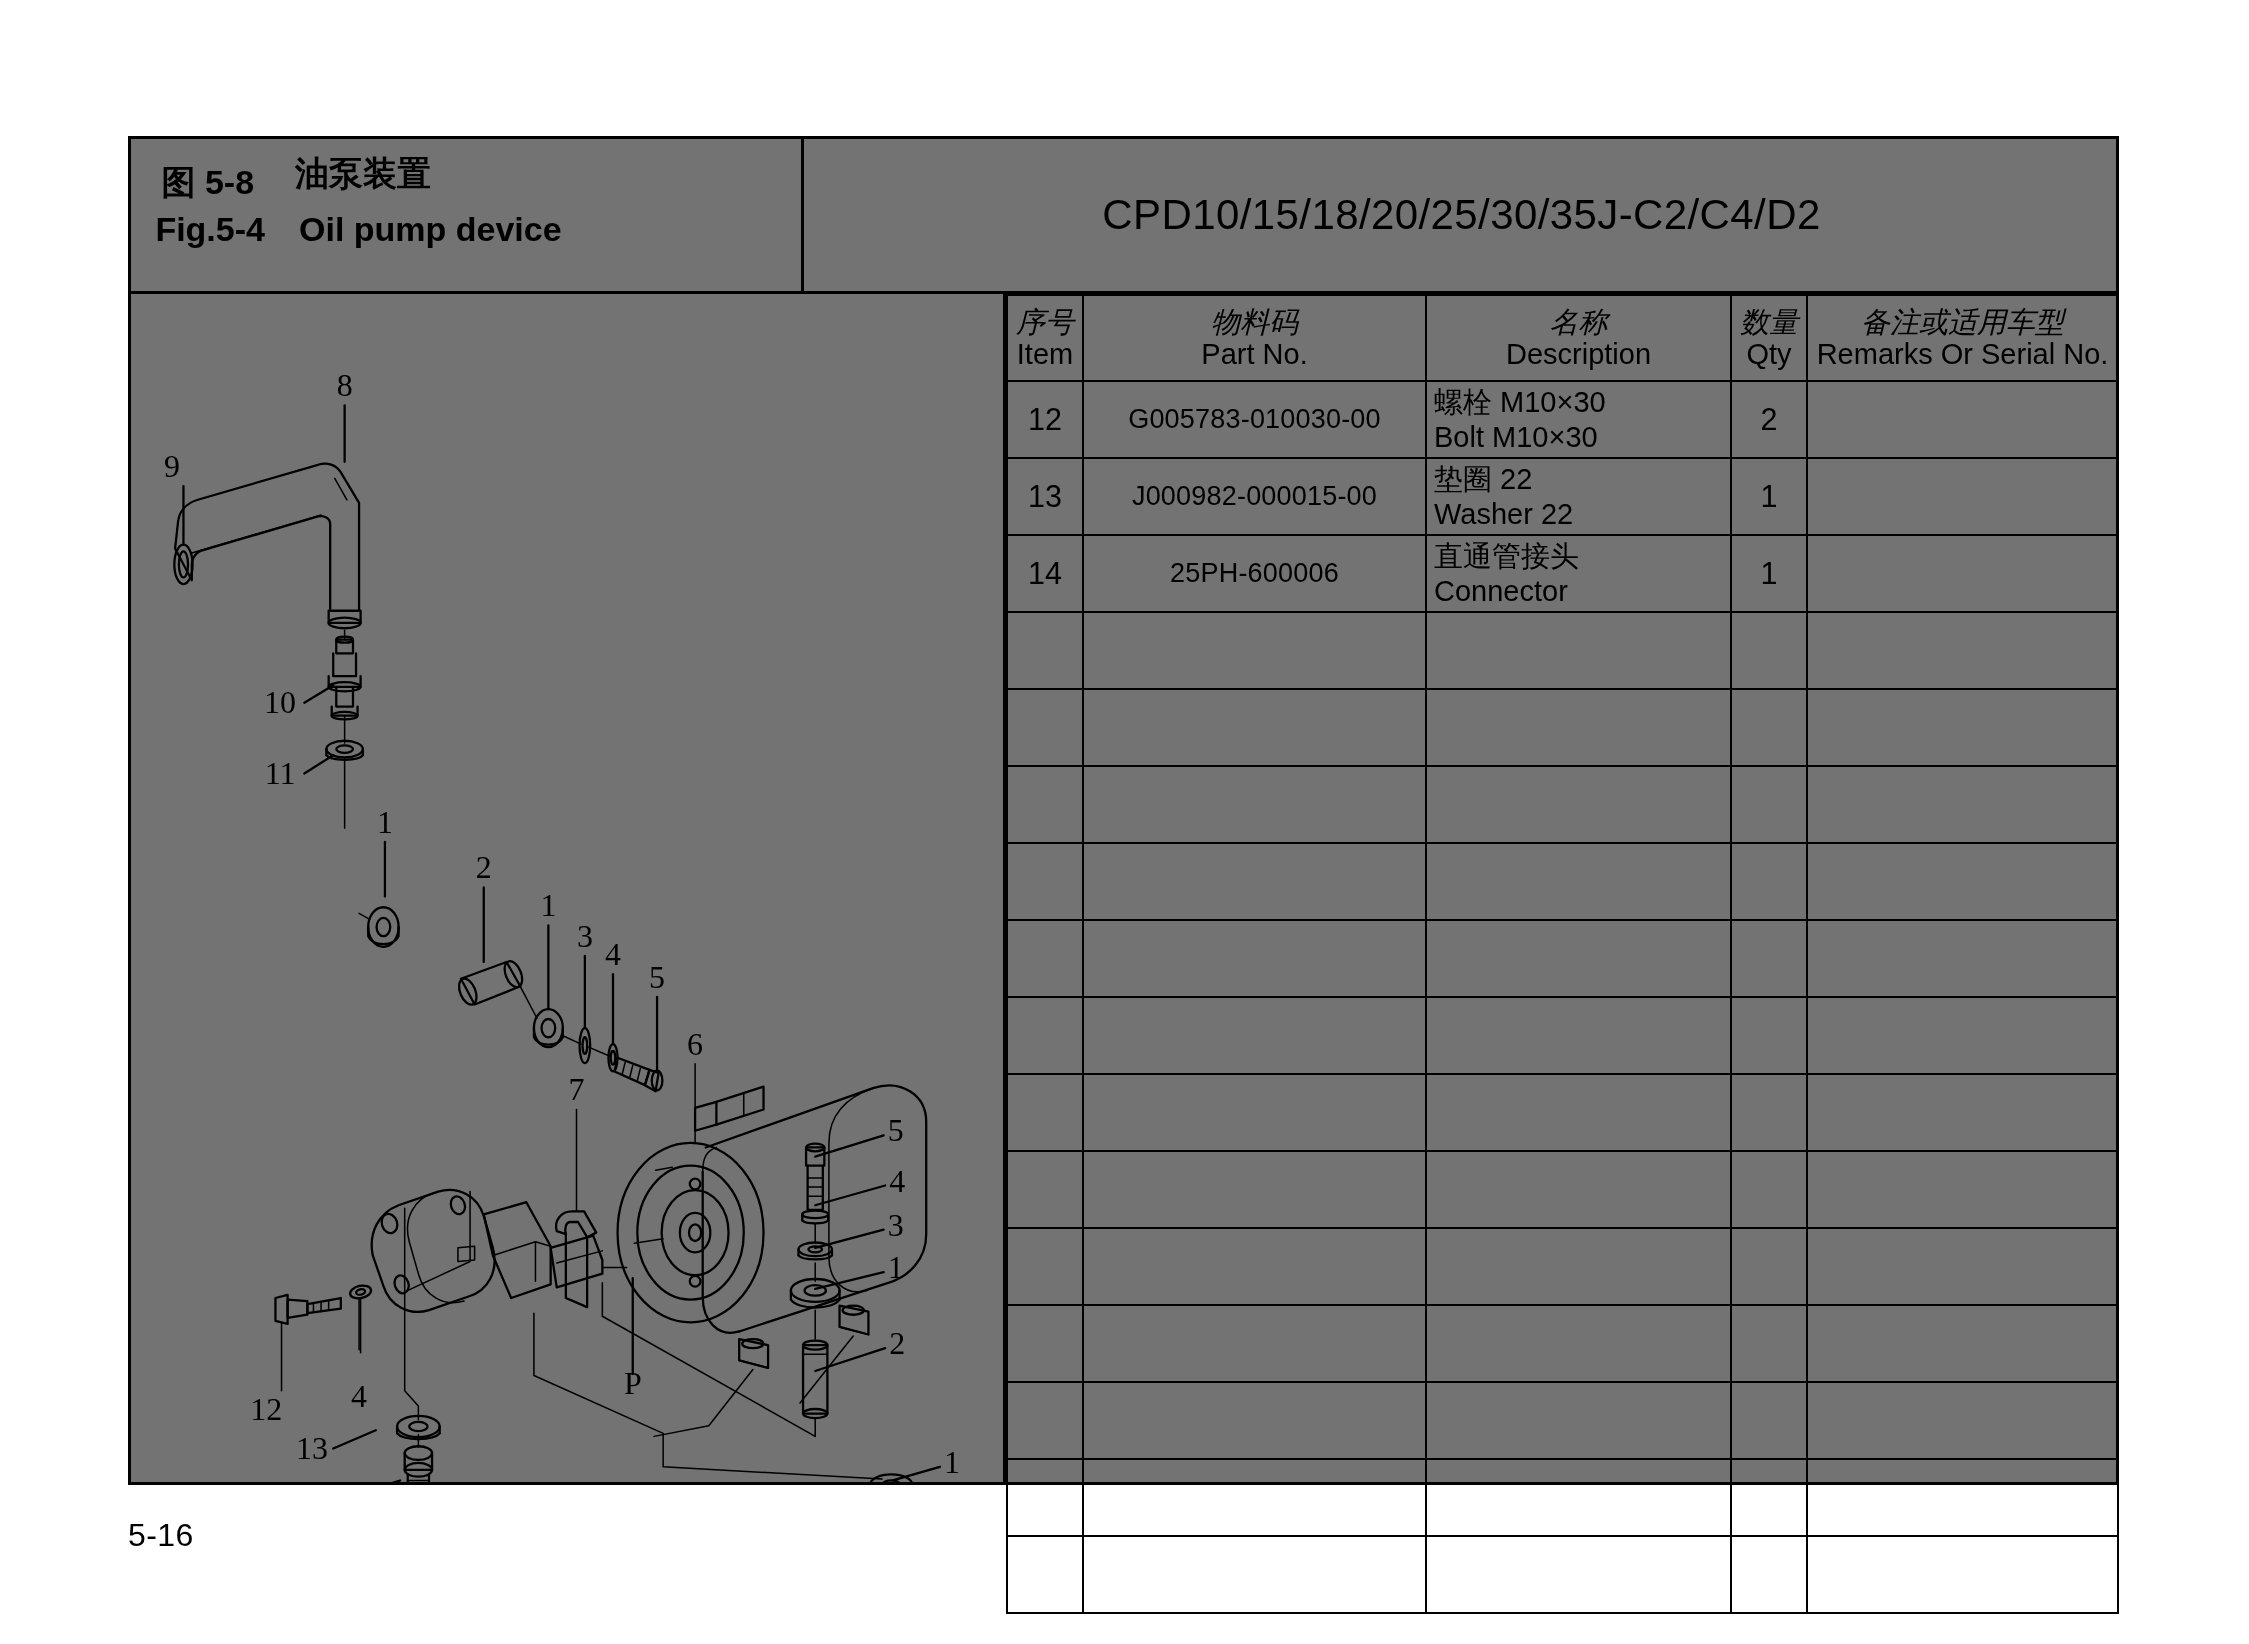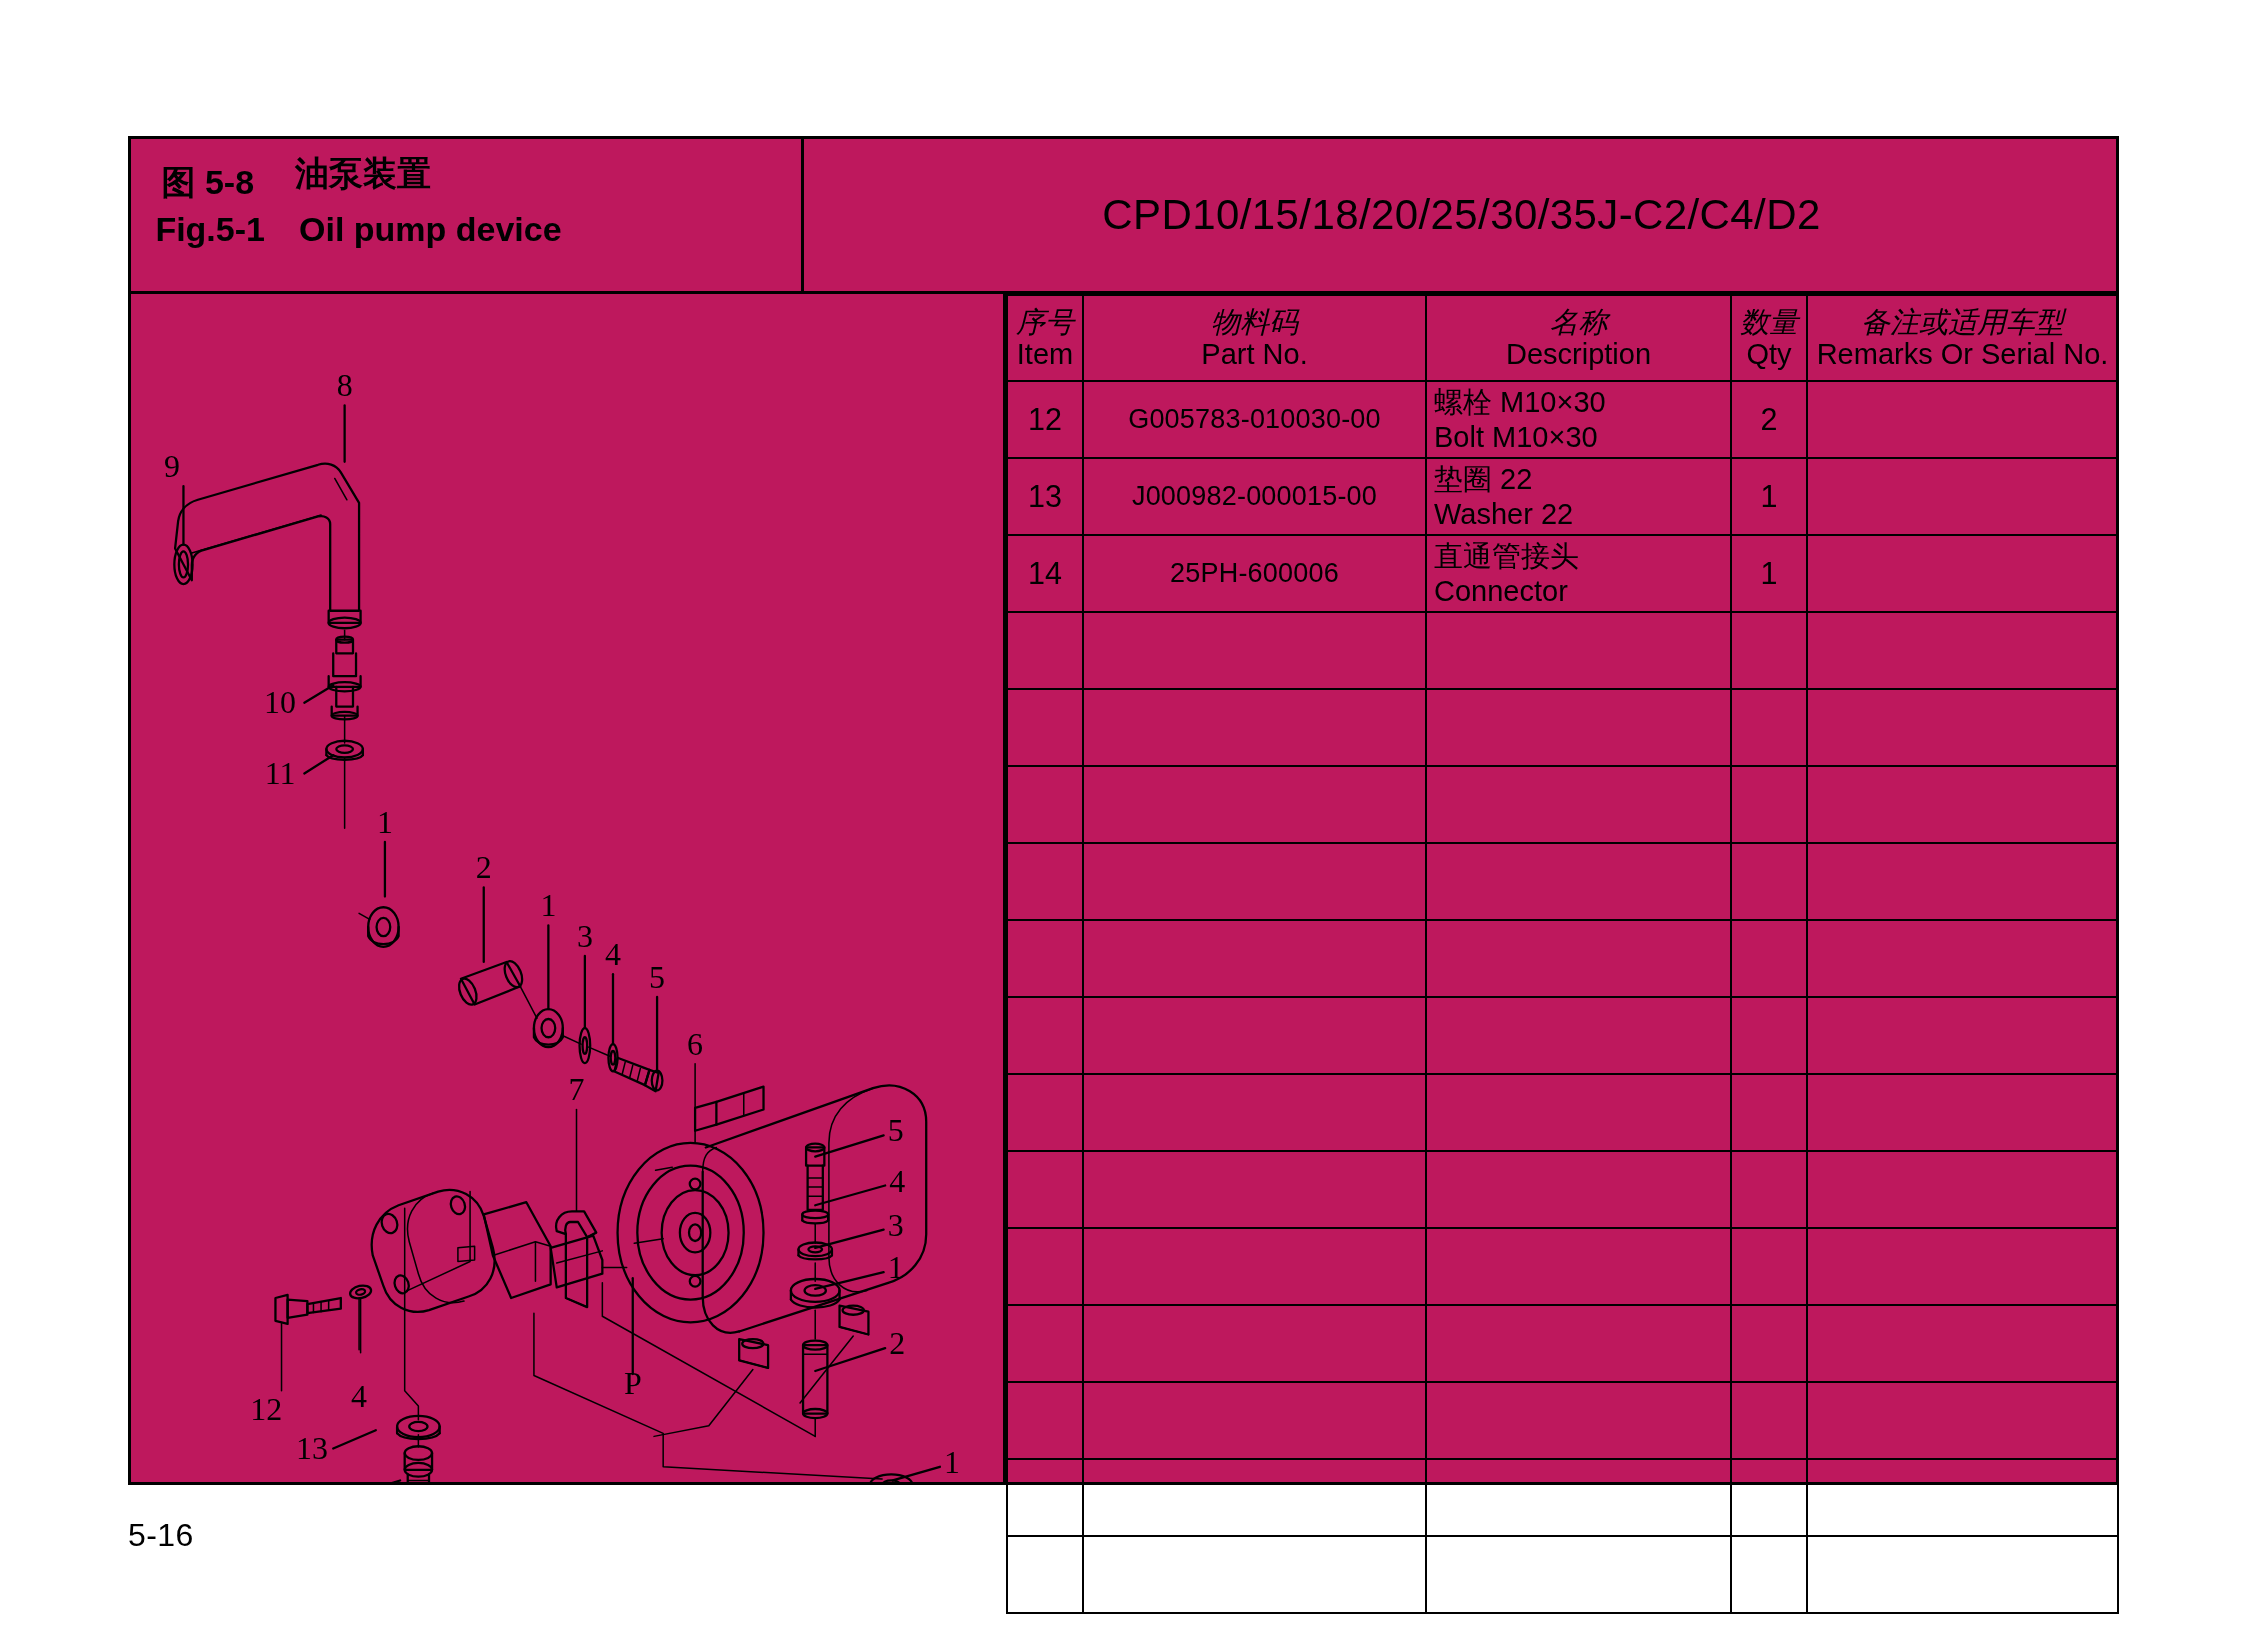--- a/index.html
+++ b/index.html
@@ -18,21 +18,21 @@
 
   
   #page-frame {
     position: absolute;
     left: 128px;
     top: 136px;
     width: 1991px;
     height: 1349px;
     border: 3.8px solid #000;
     box-sizing: border-box;
-    background: #be185d;
+    background: #737373;
   }
 
   
   #title-block {
     position: absolute;
     left: 0;
     top: 0;
     width: 673px;
     height: 155px;
     border-right: 3.8px solid #000;
@@ -138,21 +138,21 @@
   .cal { font-family: "Liberation Serif", "DejaVu Serif", serif; font-size: 42px; fill: #000; }
 </style>
 </head>
 <body>
 
 <div id="page-frame">
 
   <div id="title-block">
     <span class="title-line" id="title-cn">图 5-8</span>
     <span class="title-line" id="title-cn-name">油泵装置</span>
-    <span class="title-line" id="title-en">Fig.5-1</span>
+    <span class="title-line" id="title-en">Fig.5-4</span>
     <span class="title-line" id="title-en-name">Oil pump device</span>
   </div>
 
   <div id="model-block">
     <span id="model-text">CPD10/15/18/20/25/30/35J-C2/C4/D2</span>
   </div>
 
   <div id="drawing-area">
     <svg id="drawing-svg" viewBox="0 0 1147 1560" preserveAspectRatio="xMidYMid meet">
       <g fill="none" stroke="#000" stroke-width="3" stroke-linejoin="round" stroke-linecap="round">

